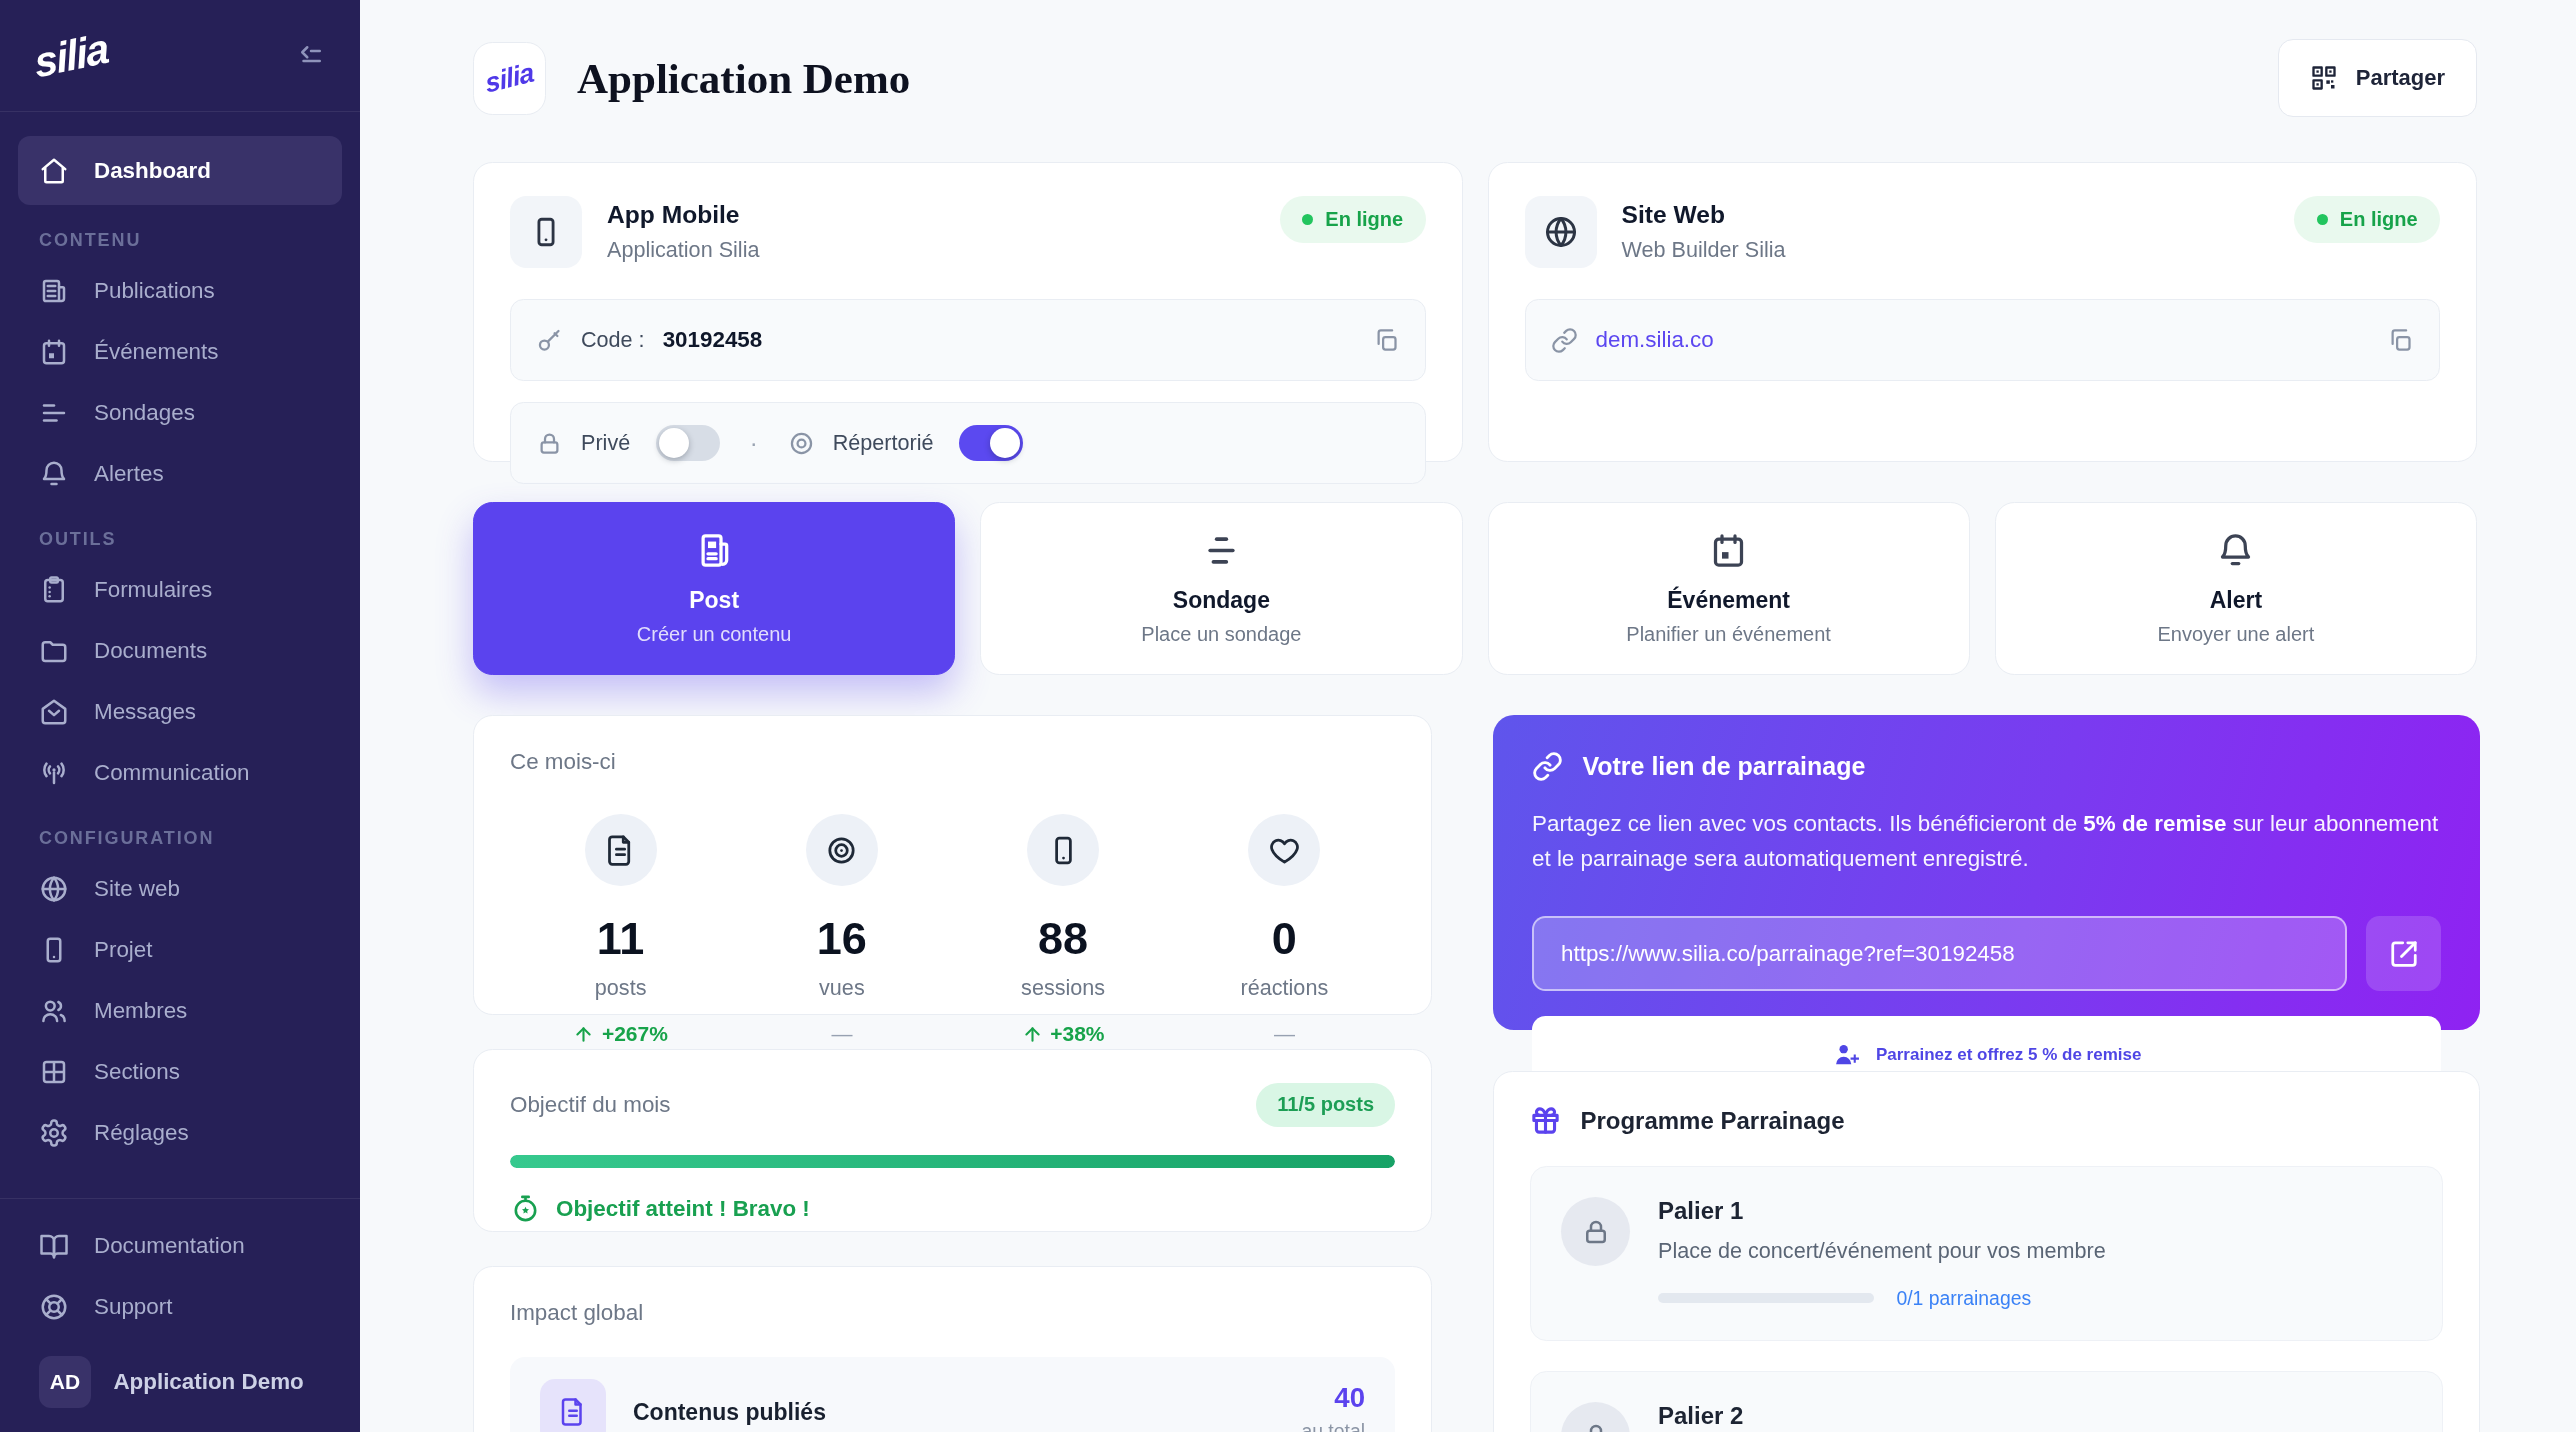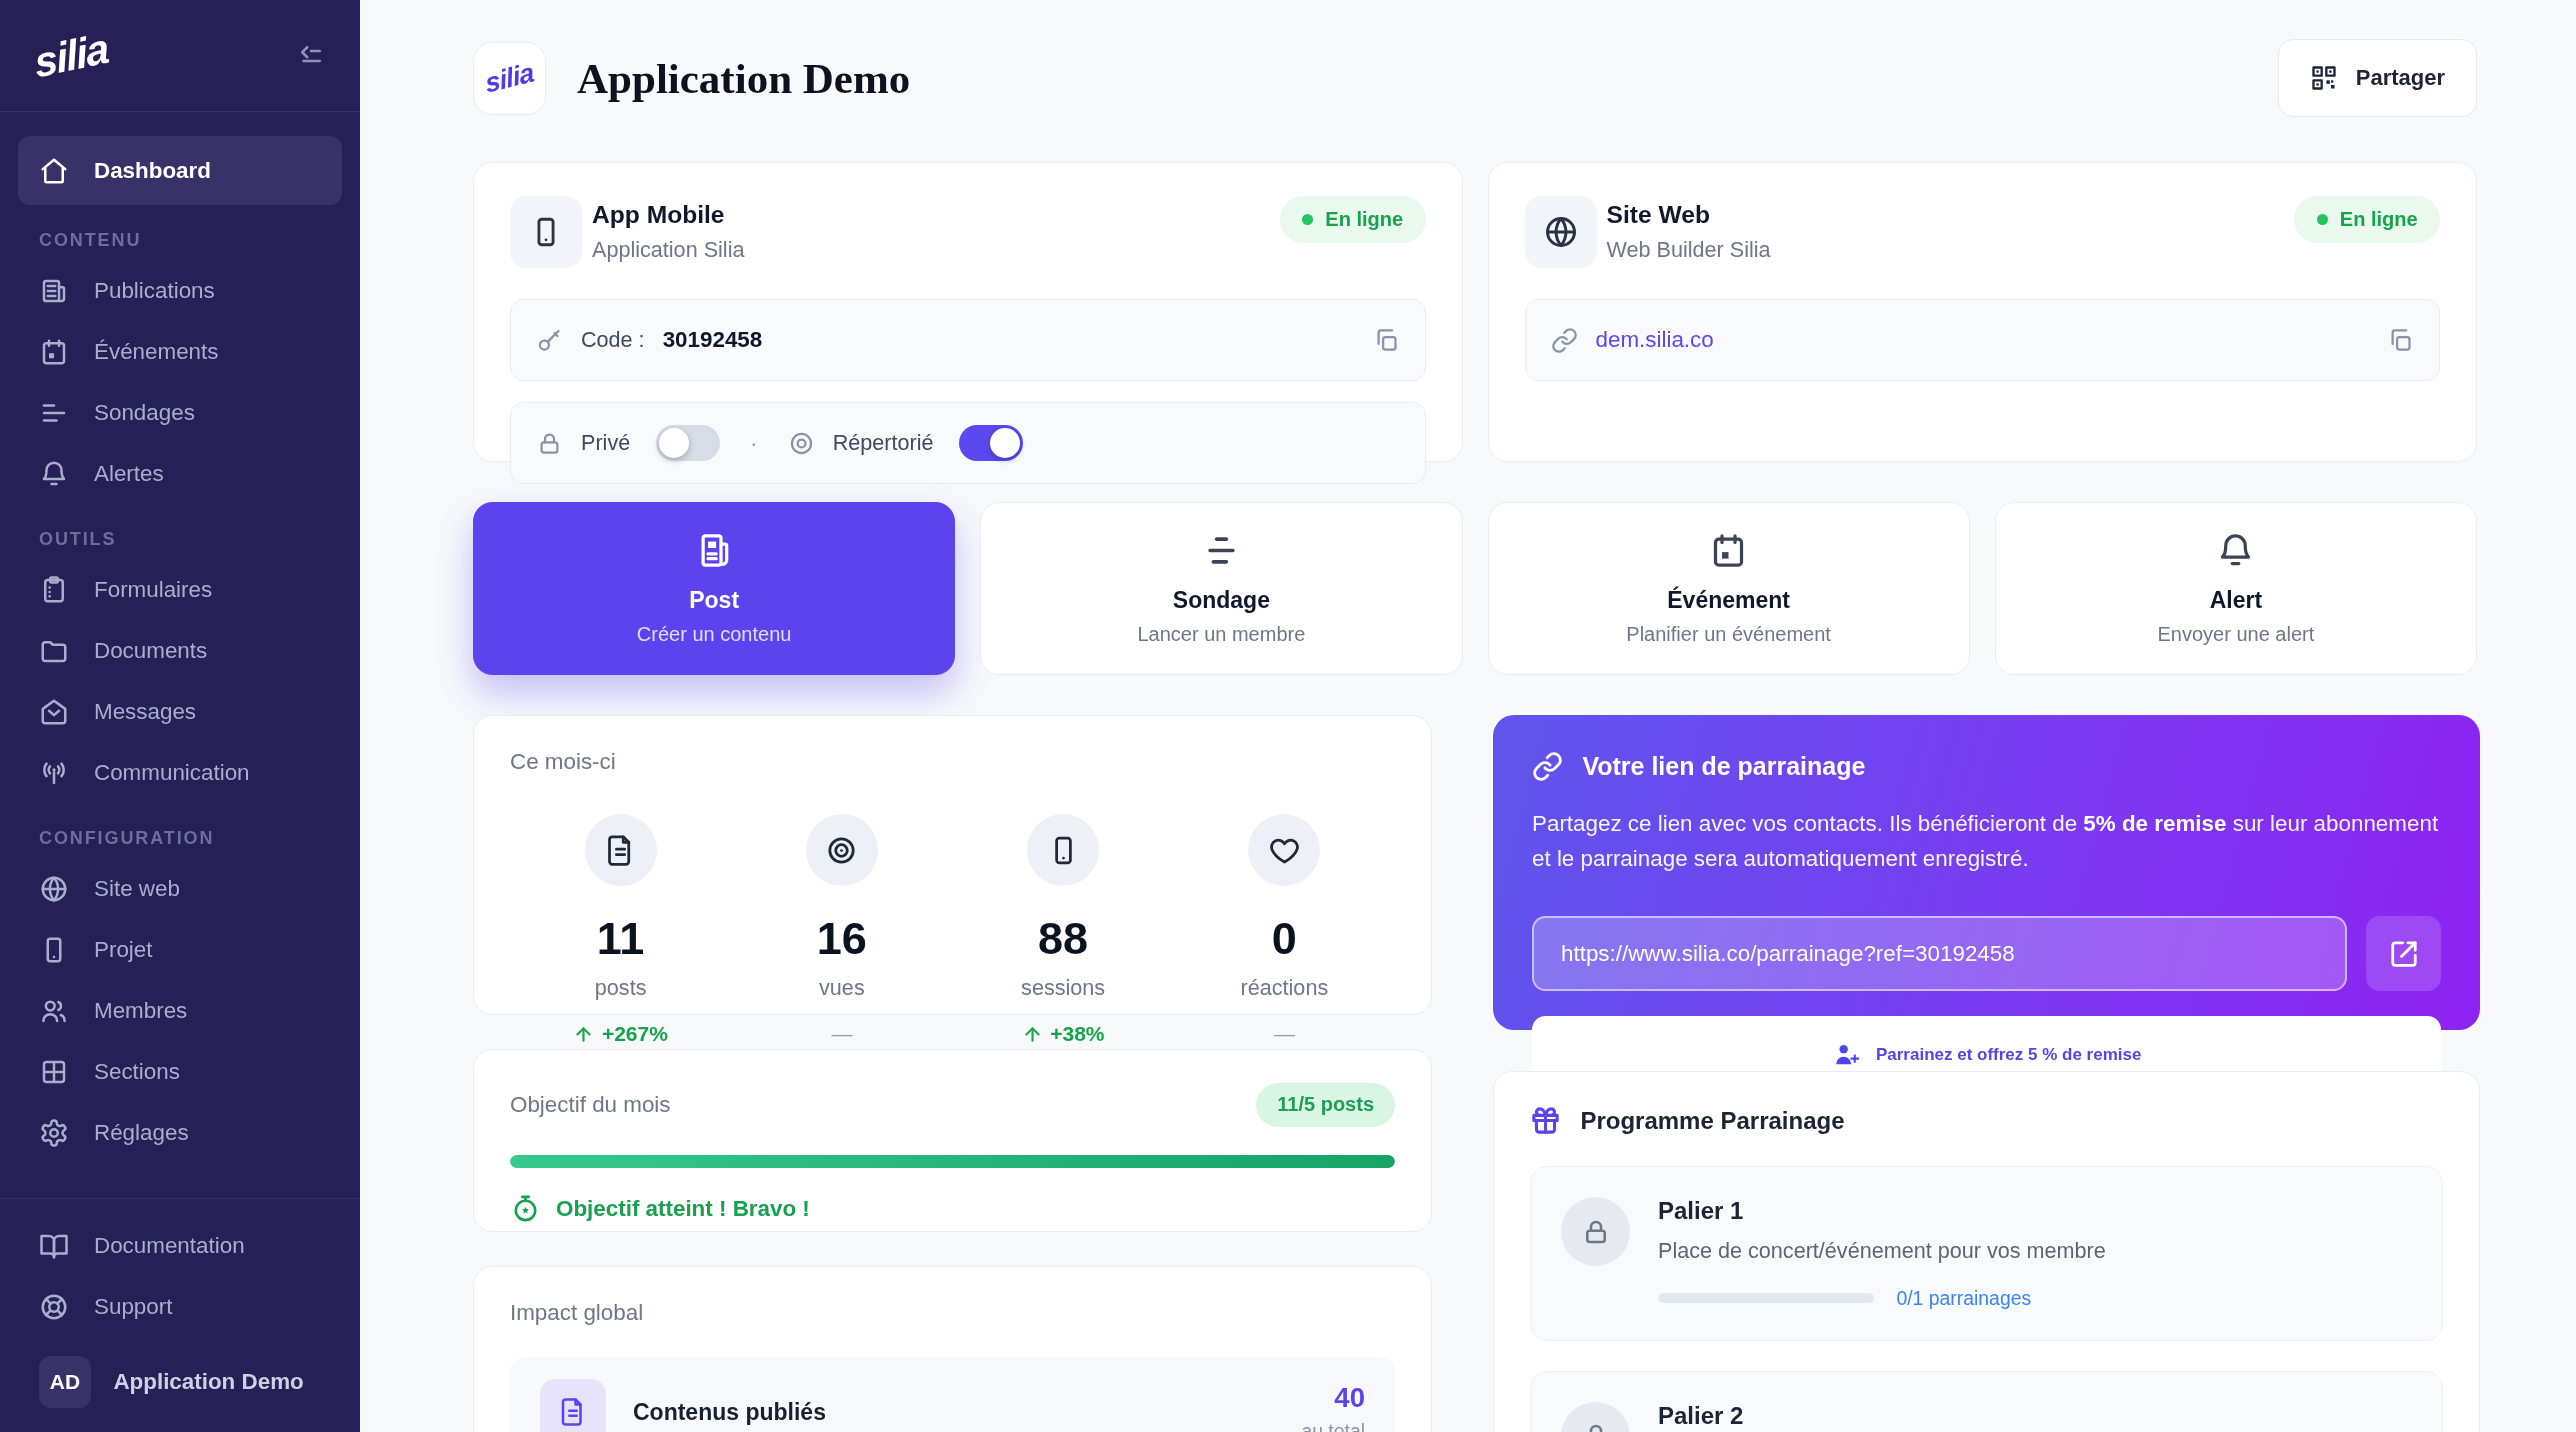--- a/index.html
+++ b/index.html
@@ -39,21 +39,21 @@
                     letter-spacing:-0.7px; transform:rotate(-14deg) skewX(-5deg); }
   .page-title { font-family:"Liberation Serif","DejaVu Serif",serif; font-size:43px; font-weight:700; color:#0e1220; }
   .share-btn { display:flex; align-items:center; gap:18px; height:78px; padding:0 31px; background:#ffffff;
                border:1.5px solid #e5e9f0; border-radius:15px; font-size:22px; font-weight:600; color:#1e2438; cursor:pointer;justify-content:center; }
 
   .card { background:#ffffff; border:1.5px solid #e9edf3; border-radius:19.4px; }
 
   .grid-top { display:grid; grid-template-columns:1fr 1fr; gap:25px; margin-bottom:40px; }
   .info-card { height:300px; padding:33px 36px; }
   .info-head { display:flex; align-items:flex-start; justify-content:space-between; margin-bottom:31px; }
-  .info-id { display:flex; align-items:center; gap:10px; }
+  .info-id { display:flex; align-items:center; gap:25px; }
   .icon-sq { width:72px; height:72px; border-radius:16.4px; background:#f2f5f9; color:#2c3444;
              display:flex; align-items:center; justify-content:center; }
   .info-title { font-size:24.6px; font-weight:700; color:#10182b; margin-bottom:7.5px; }
   .info-sub { font-size:21.6px; color:#6d7787; }
   .status-badge { display:flex; align-items:center; gap:12px; background:#e9f9ee; border-radius:745px;
                   padding:12px 22.4px; font-size:20px; font-weight:600; color:#17a34a; }
   .dot { width:11.2px; height:11.2px; border-radius:50%; background:#22c55e; }
   .field-row { display:flex; align-items:center; gap:18px; height:82px; padding:0 25px;
                background:#f8fafc; border:1.5px solid #e9edf3; border-radius:13.4px; color:#8a94a6; }
   .field-row + .field-row { margin-top:21px; }
@@ -478,21 +478,21 @@
       <div class="action-title">Post</div>
       <div class="action-sub">Créer un contenu</div>
     </div>
     <div class="card action-card">
       <svg width="39" height="39" viewBox="0 0 24 24" fill="none" stroke="currentColor" stroke-width="2.2" stroke-linecap="round">
           <path d="M9 5h6"></path>
           <path d="M5 12h14"></path>
           <path d="M7 19h8"></path>
         </svg>
       <div class="action-title">Sondage</div>
-      <div class="action-sub">Lancer un membre</div>
+      <div class="action-sub">Place un sondage</div>
     </div>
     <div class="card action-card">
       <svg width="39" height="39" viewBox="0 0 24 24" fill="none" stroke="currentColor" stroke-width="2" stroke-linecap="round" stroke-linejoin="round">
           <rect x="4" y="5" width="16" height="16" rx="2"></rect>
           <path d="M8 3v4"></path>
           <path d="M16 3v4"></path>
           <rect x="8" y="13" width="4" height="4" fill="currentColor" stroke="none"></rect>
         </svg>
       <div class="action-title">Événement</div>
       <div class="action-sub">Planifier un événement</div>

